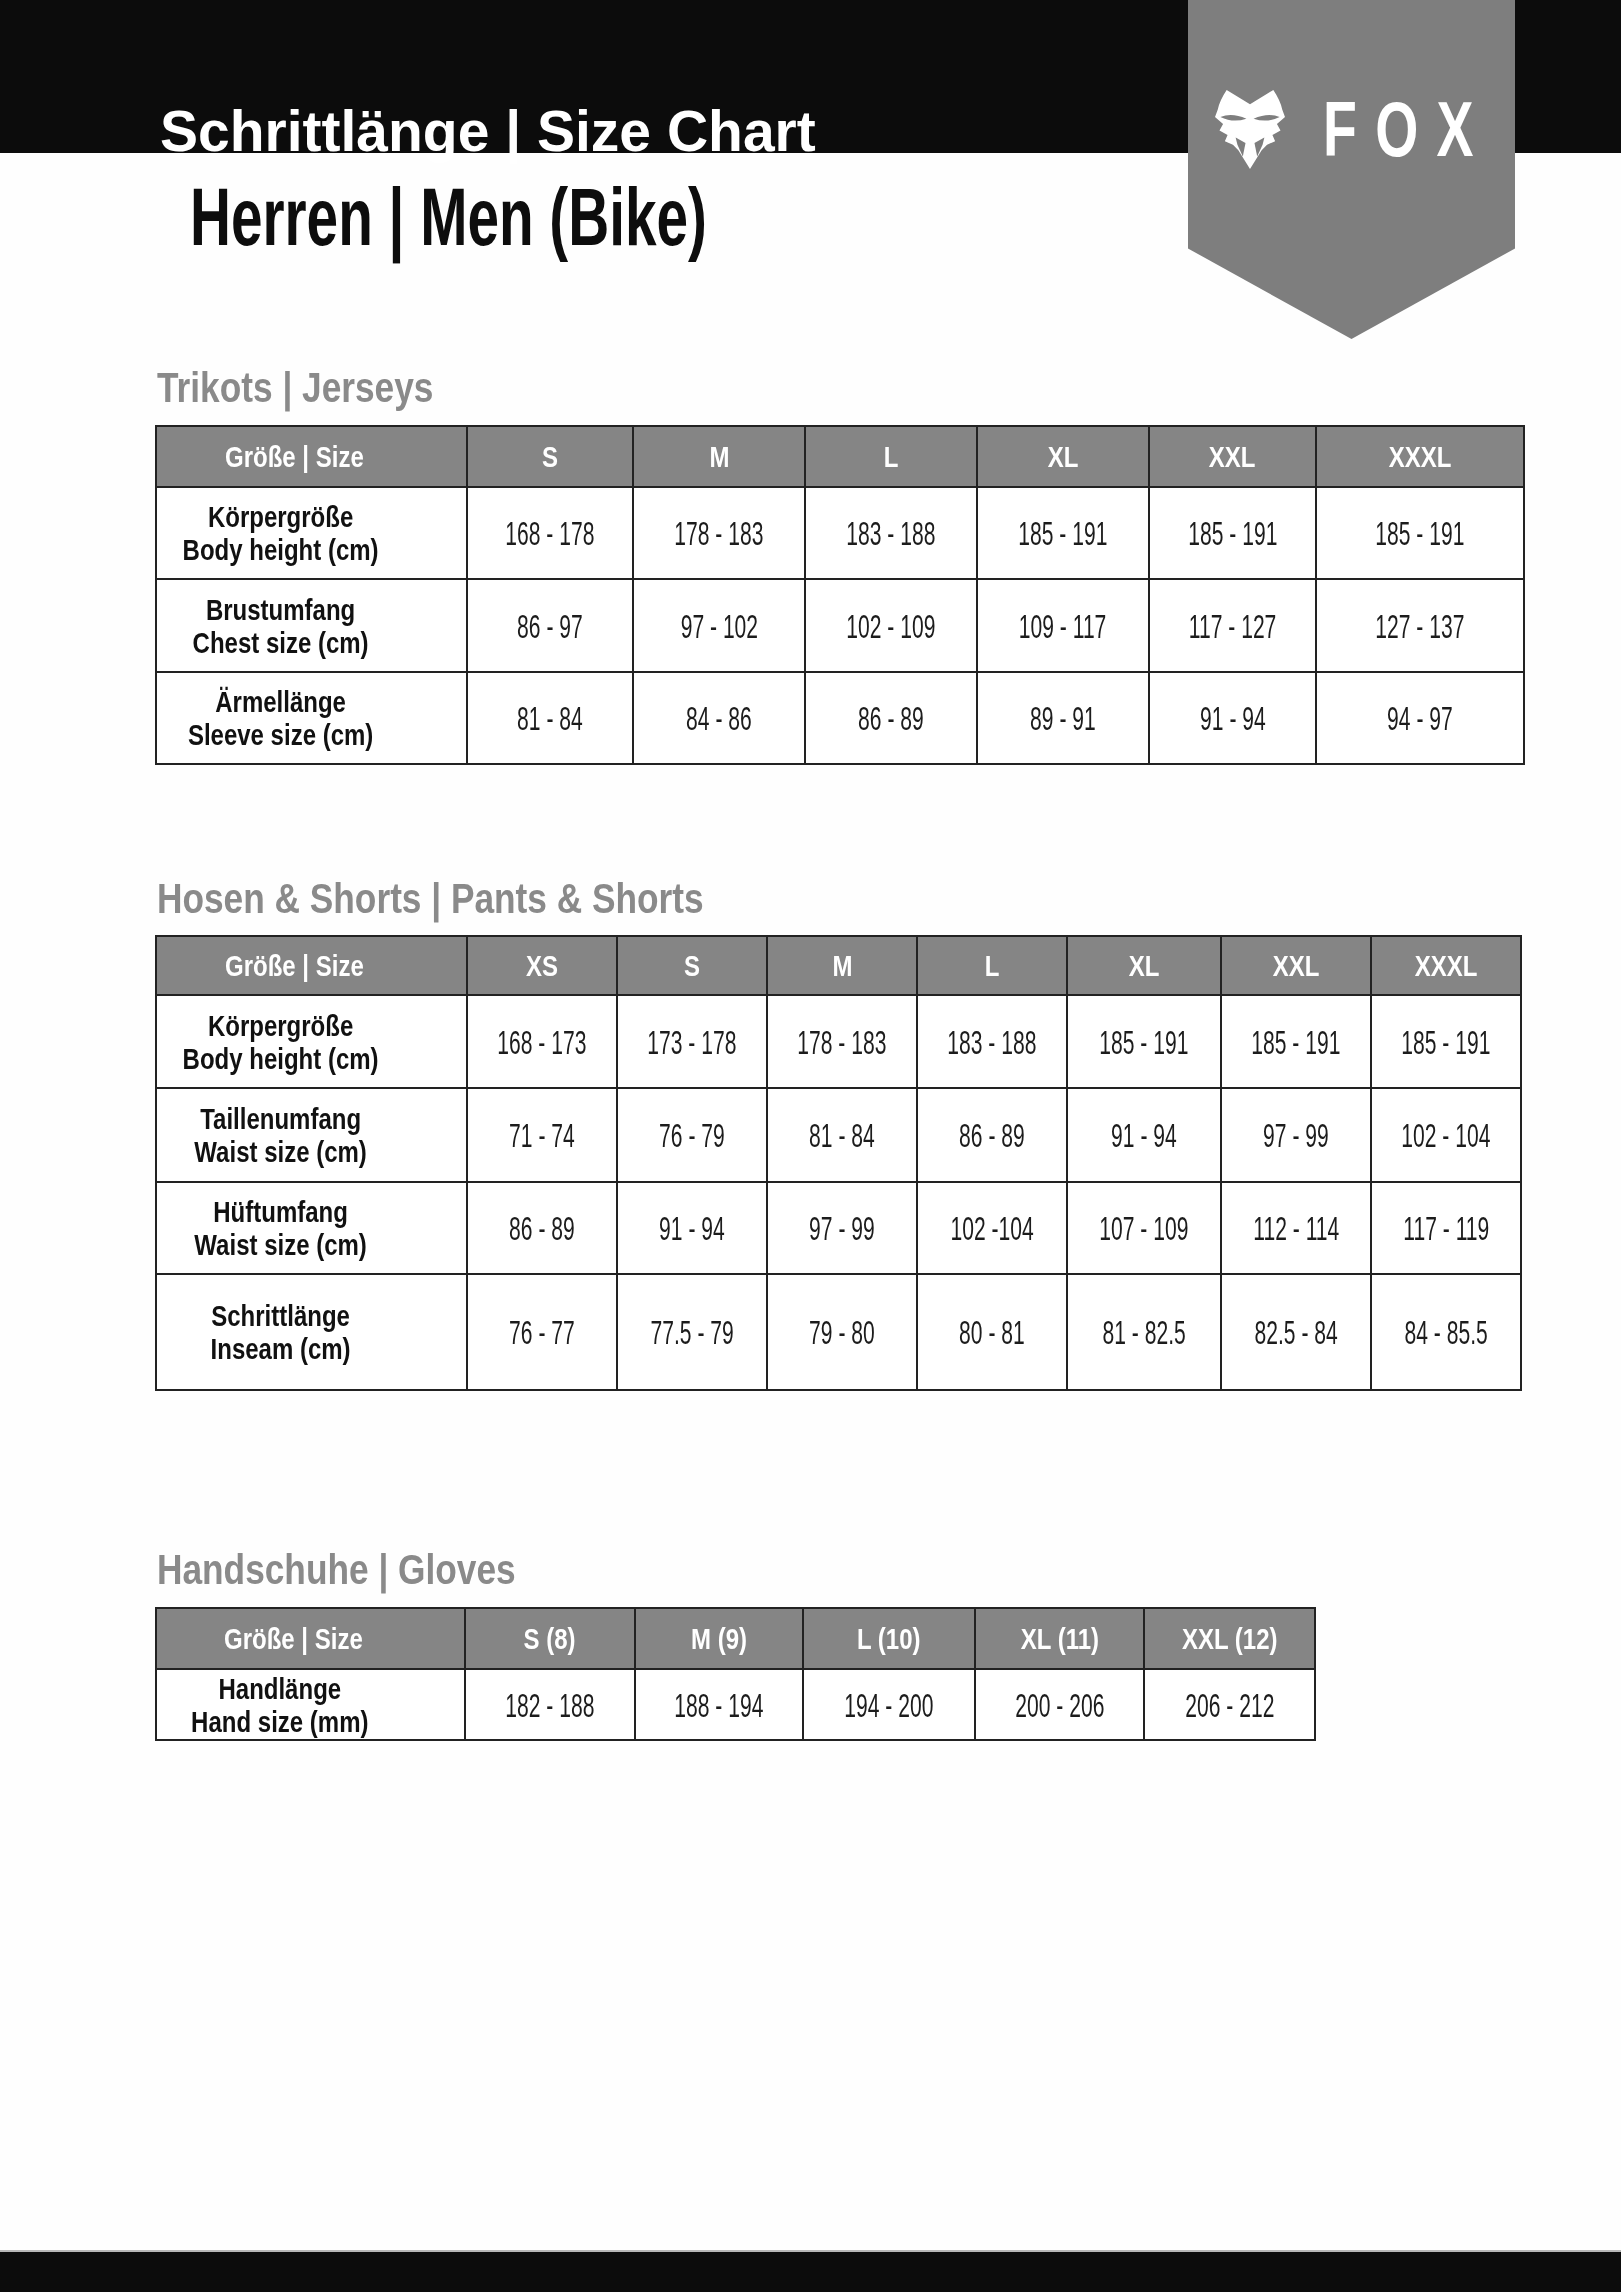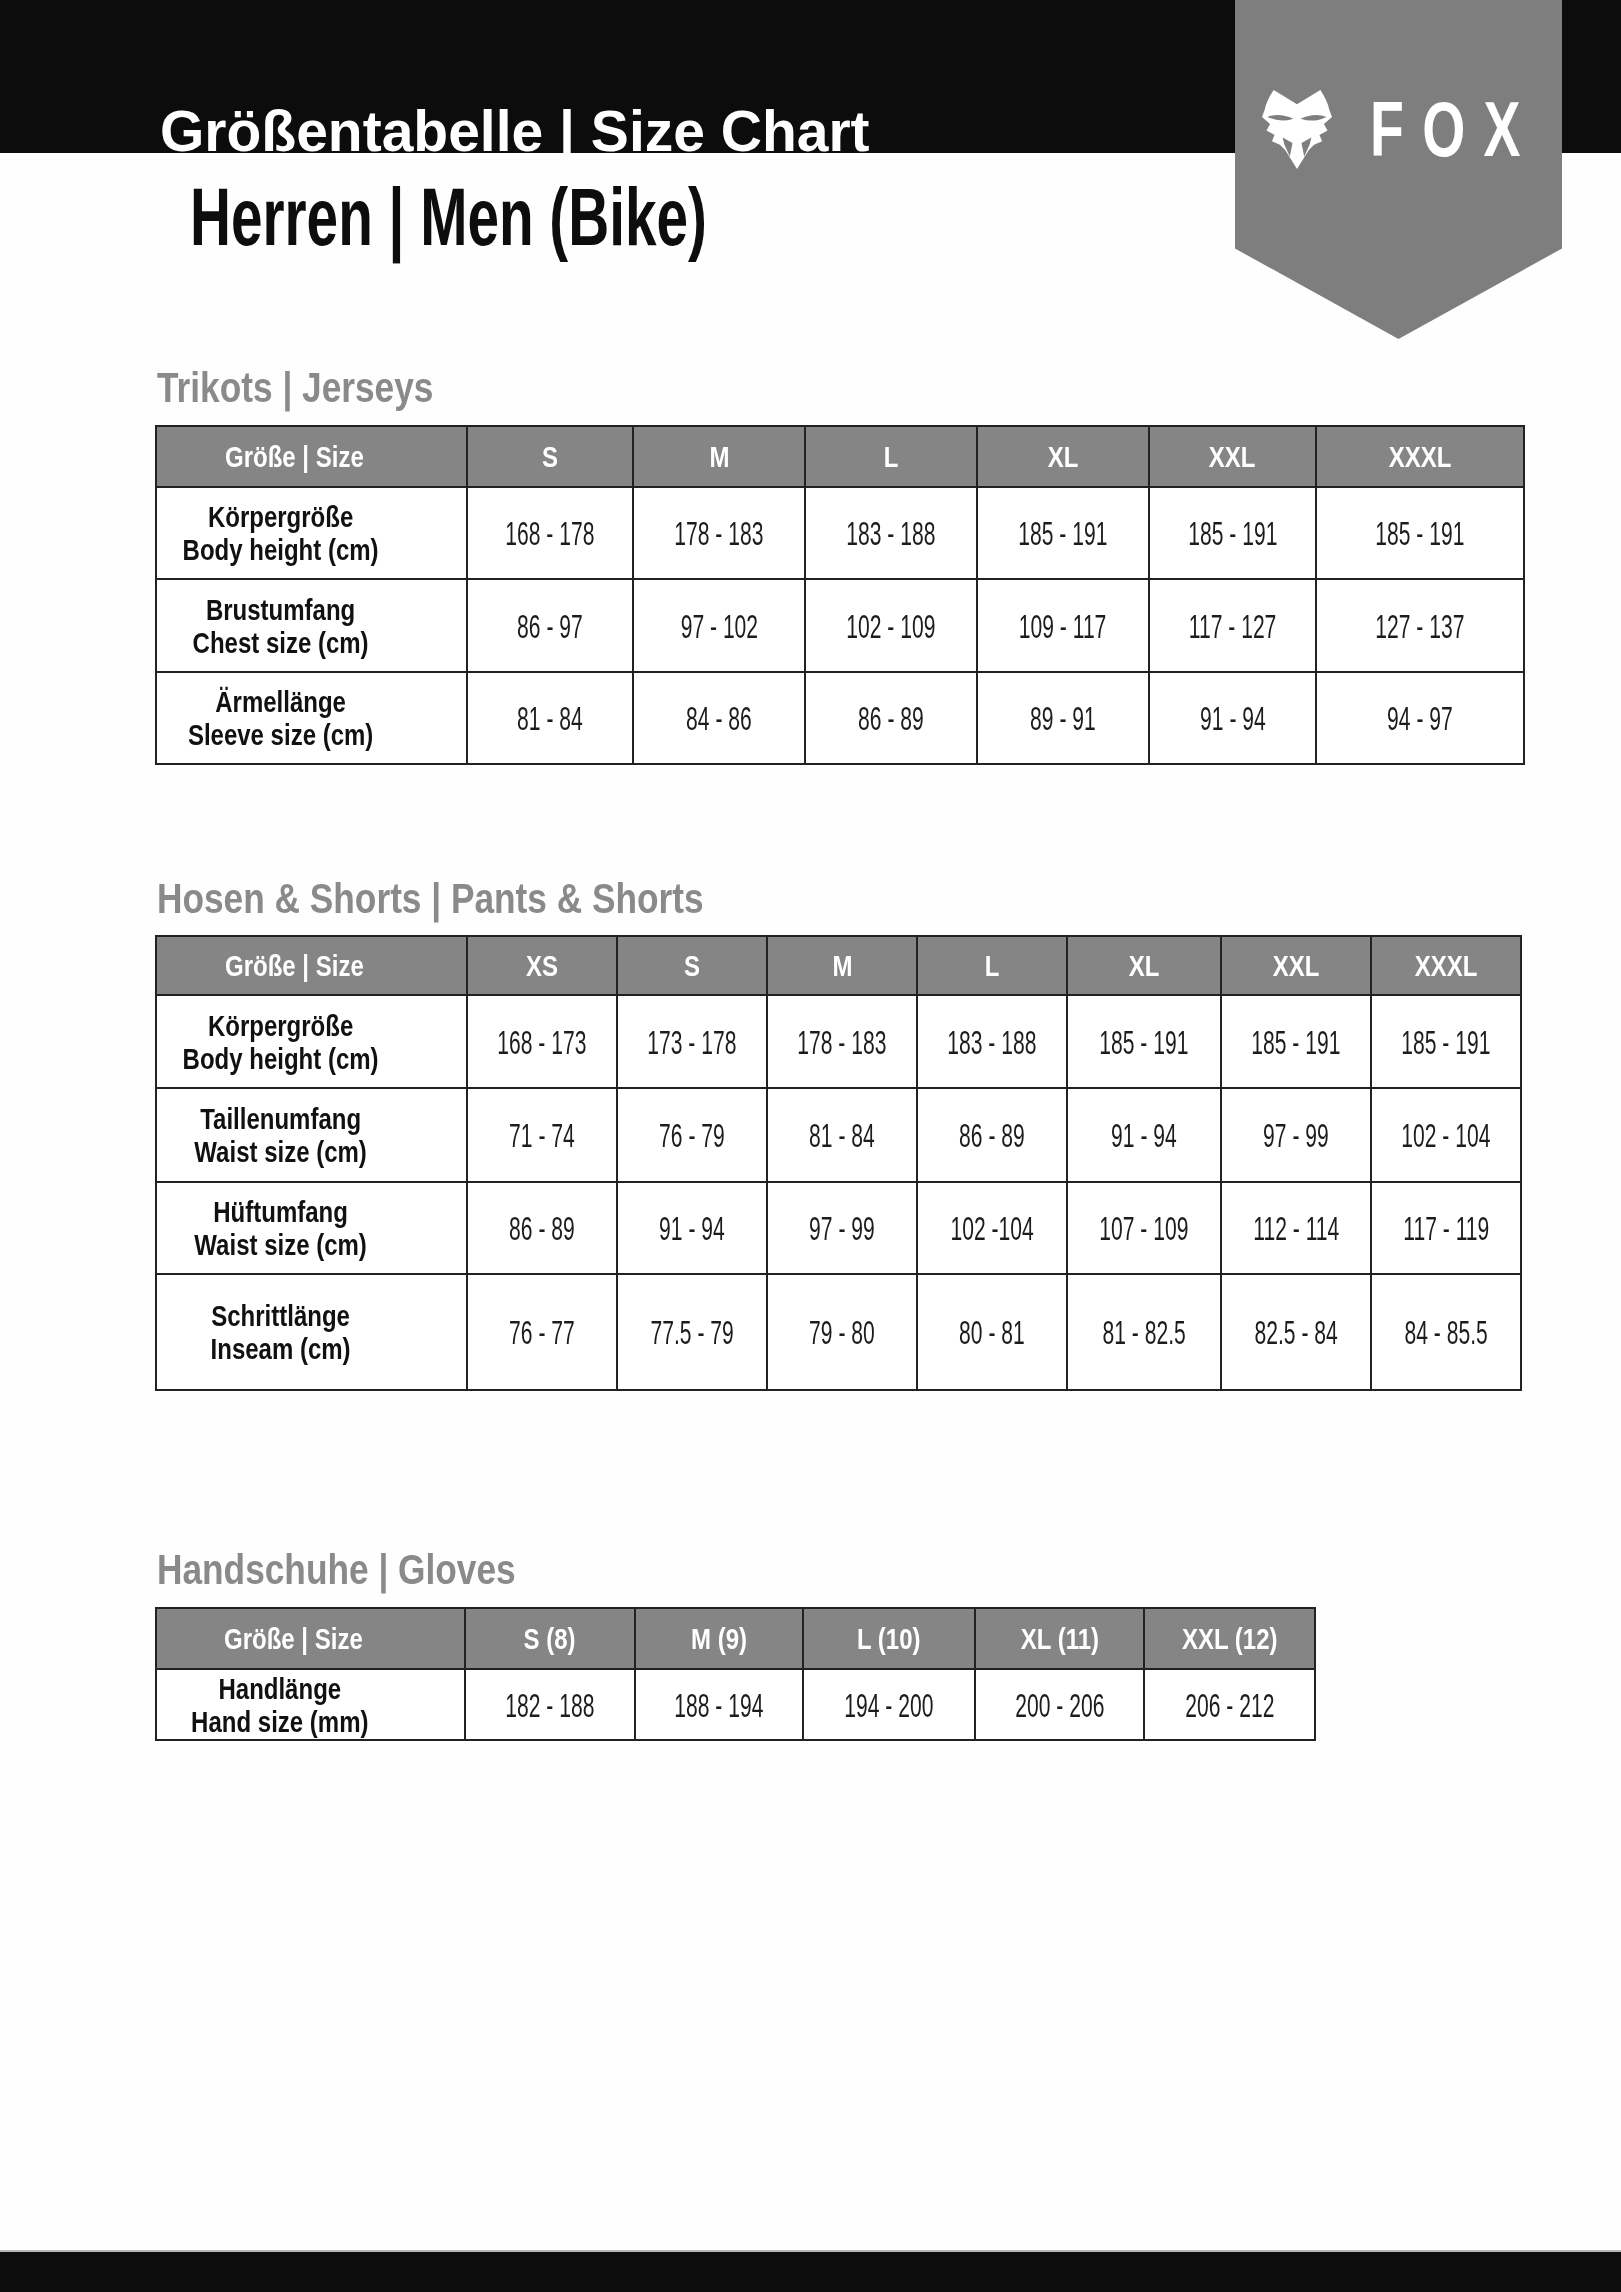--- a/index.html
+++ b/index.html
@@ -11,21 +11,21 @@
   .doc-title{position:absolute;left:160px;top:103px;font-size:57px;font-weight:bold;
              color:#ffffff;line-height:1;white-space:nowrap;z-index:2;}
   .doc-subtitle{position:absolute;left:190px;top:177px;font-size:81px;font-weight:bold;
              color:#0d0d0d;line-height:1;white-space:nowrap;
              transform:scaleX(0.70);transform-origin:0 0;}
 
   
   .banner{position:absolute;left:1188px;top:0;width:327px;height:339px;background:#7e7e7e;
           clip-path:polygon(0 0,100% 0,100% 73.3%,50% 100%,0 73.3%);
           display:flex;justify-content:center;align-items:flex-start;gap:38px;
-          padding-top:90px;box-sizing:border-box;z-index:3;margin-left:47px;}
+          padding-top:90px;box-sizing:border-box;z-index:3;}
   .fox-head{width:70px;height:79px;flex:0 0 auto;}
   .fox-wordwrap{width:166px;height:79px;overflow:visible;}
   .fox-word{display:inline-block;font-size:77px;font-weight:bold;color:#ffffff;
             letter-spacing:0.33em;line-height:79px;white-space:nowrap;
             transform:scaleX(0.72);transform-origin:0 50%;}
 
   
   .sec{position:absolute;left:157px;font-size:43px;font-weight:bold;color:#8a8a8a;
        line-height:1;white-space:nowrap;transform:scaleX(0.82);transform-origin:0 0;}
   .sec1{top:366px;}
@@ -52,21 +52,21 @@
   
   .footline{position:absolute;left:0;top:2250px;width:1621px;height:2.7px;background:#b7b7b7;}
   .footbar{position:absolute;left:0;top:2252px;width:1621px;height:40px;background:#0c0c0c;}
 </style>
 </head>
 <body>
 
 <div class="page">
 
   <div class="topbar"></div>
-  <div class="doc-title">Größentabelle | Size Chart</div>
+  <div class="doc-title">Schrittlänge | Size Chart</div>
   <div class="doc-subtitle">Herren | Men (Bike)</div>
 
   <div class="banner">
     <svg class="fox-head" viewBox="0 0 78 88" xmlns="http://www.w3.org/2000/svg">
       <path fill="#ffffff" d="M39 16 L13 0 Q5 12 3 22 L0 30 L9 38 L5 45 L14 50 L11 57 L20 61 L26 67 L39 88
                L52 67 L58 61 L67 57 L64 50 L73 45 L69 38 L78 30 L75 22 Q73 12 65 0 Z"></path>
       <path fill="#7e7e7e" d="M6 30 Q19 25 35 32 Q20 37 6 30 Z"></path>
       <path fill="#7e7e7e" d="M72 30 Q59 25 43 32 Q58 37 72 30 Z"></path>
       <path fill="#7e7e7e" d="M23 53 L34 59 L31 74 L25 61 Z"></path>
       <path fill="#7e7e7e" d="M55 53 L44 59 L47 74 L53 61 Z"></path>

